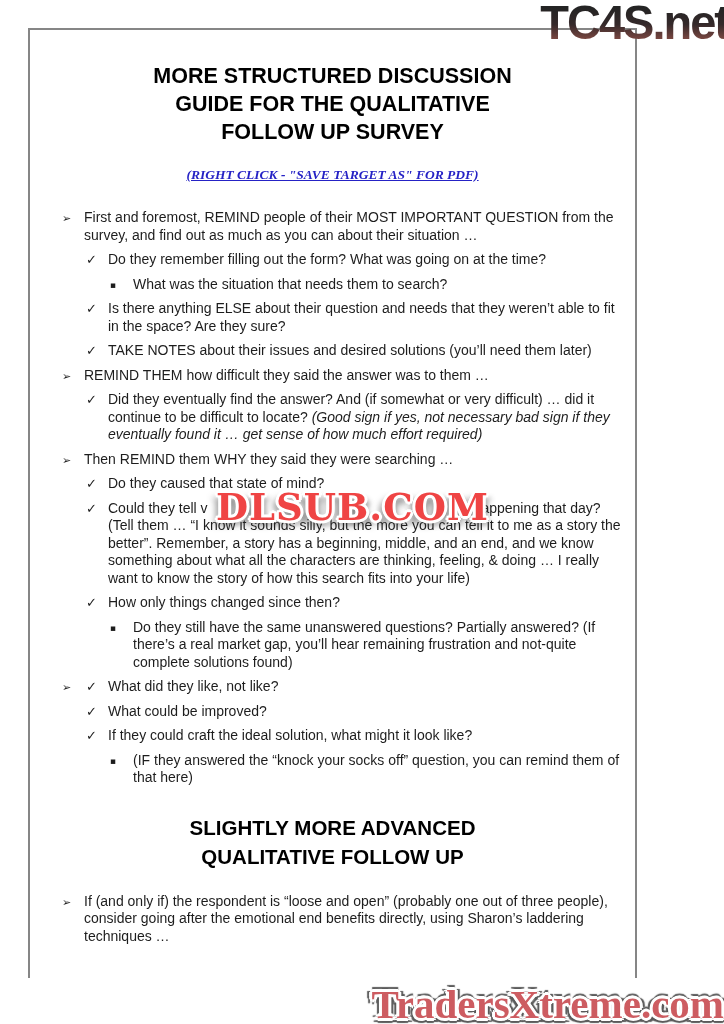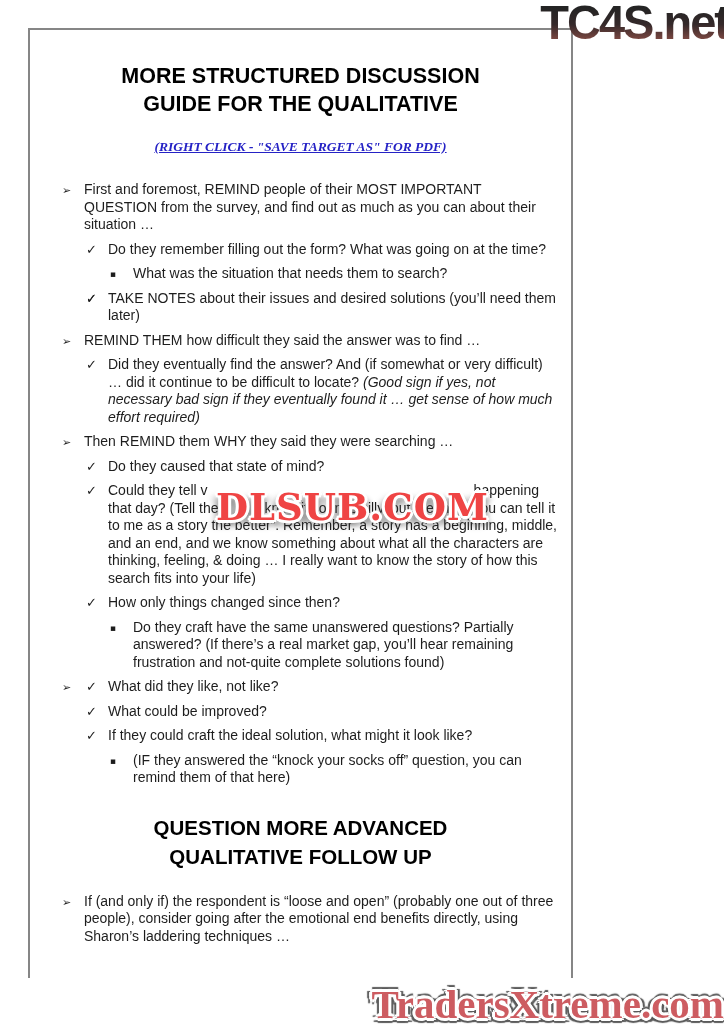--- a/index.html
+++ b/index.html
@@ -1,21 +1,21 @@
 <!DOCTYPE html>
 <html><head>
 <meta charset="utf-8">
 <style>
   html,body{margin:0;padding:0;}
   body{
     width:724px;height:1024px;background:#ffffff;position:relative;overflow:hidden;
     font-family:"Liberation Sans",sans-serif;
   }
   .page{
-    position:absolute;left:28px;top:28px;width:545px;height:950px;
+    position:absolute;left:28px;top:28px;width:609px;height:950px;
     border:2px solid #868686;border-bottom:none;box-sizing:border-box;background:#fff;
   }
   .title{
     margin:32px 10px 0;text-align:center;font-weight:bold;color:#000;
     font-size:21.5px;line-height:28px;letter-spacing:0;
   }
   .pdf-link{
     display:block;text-align:center;margin-top:21px;
     font-family:"Liberation Serif",serif;font-style:italic;font-weight:bold;
     font-size:13.5px;color:#2522c5;text-decoration:underline;cursor:pointer;
@@ -72,21 +72,21 @@
       -2px -2px 0 #fff,2px -2px 0 #fff,-2px 2px 0 #fff,2px 2px 0 #fff,
       -5px -1px 1px #5a5a5a,5px -1px 1px #5a5a5a,0 -5px 1px #5a5a5a,
       0 5px 1px #5a5a5a,-4px 4px 1px #5a5a5a,4px 4px 1px #5a5a5a;
   }
 </style>
 </head>
 <body>
 
 <div class="page">
 
-  <h1 class="title"><span>MORE STRUCTURED DISCUSSION</span><br><span>GUIDE FOR THE QUALITATIVE</span><br></h1>
+  <h1 class="title"><span>MORE STRUCTURED DISCUSSION</span><br><span>GUIDE FOR THE QUALITATIVE</span><br><span>FOLLOW UP SURVEY</span></h1>
 
   <a class="pdf-link">(RIGHT CLICK - "SAVE TARGET AS" FOR PDF)</a>
 
   <div class="list">
 
     <div class="item l1">
       <span class="bullet">➢</span>
       <span class="txt">First and foremost, REMIND people of their MOST IMPORTANT QUESTION from the survey, and find out as much as you can about their situation …</span>
     </div>
 
@@ -95,30 +95,31 @@
       <span class="txt">Do they remember filling out the form?  What was going on at the time?</span>
     </div>
 
     <div class="item l3">
       <span class="bullet">▪</span>
       <span class="txt">What was the situation that needs them to search?</span>
     </div>
 
     <div class="item l2">
       <span class="bullet">✓</span>
+      <span class="txt">Is there anything ELSE about their question and needs that they weren’t able to fit in the space?  Are they sure?</span>
     </div>
 
     <div class="item l2">
       <span class="bullet">✓</span>
       <span class="txt">TAKE NOTES about their issues and desired solutions (you’ll need them later)</span>
     </div>
 
     <div class="item l1">
       <span class="bullet">➢</span>
-      <span class="txt">REMIND THEM how difficult they said the answer was to find …</span>
+      <span class="txt">REMIND THEM how difficult they said the answer was to them …</span>
     </div>
 
     <div class="item l2">
       <span class="bullet">✓</span>
       <span class="txt"><span>Did they eventually find the answer?  And (if somewhat or very difficult) … did it continue to be difficult to locate?  </span><em>(Good sign if yes, not necessary bad sign if they eventually found it … get sense of how much effort required)</em></span>
     </div>
 
     <div class="item l1">
       <span class="bullet">➢</span>
       <span class="txt">Then REMIND them WHY they said they were searching …</span>
@@ -134,21 +135,21 @@
       <span class="txt"><span>Could they tell v</span><span class="wm-gap"></span><span>happening that day? (Tell them … “I know it sounds silly, but the more you can tell it to me as a story the better”.  Remember, a story has a beginning, middle, and an end, and we know something about what all the characters are thinking, feeling, &amp; doing … I really want to know the story of how this search fits into your life)</span></span>
     </div>
 
     <div class="item l2">
       <span class="bullet">✓</span>
       <span class="txt">How only things changed since then?</span>
     </div>
 
     <div class="item l3">
       <span class="bullet">▪</span>
-      <span class="txt">Do they craft have the same unanswered questions?  Partially answered?  (If there’s a real market gap, you’ll hear remaining frustration and not-quite complete solutions found)</span>
+      <span class="txt">Do they still have the same unanswered questions?  Partially answered?  (If there’s a real market gap, you’ll hear remaining frustration and not-quite complete solutions found)</span>
     </div>
 
     <div class="item l1">
       <span class="bullet">➢</span>
     </div>
 
     <div class="item l2">
       <span class="bullet">✓</span>
       <span class="txt">What did they like, not like?</span>
     </div>
@@ -163,21 +164,21 @@
       <span class="txt">If they could craft the ideal solution, what might it look like?</span>
     </div>
 
     <div class="item l3">
       <span class="bullet">▪</span>
       <span class="txt">(IF they answered the “knock your socks off” question, you can remind them of that here)</span>
     </div>
 
   </div>
 
-  <h2 class="heading2"><span>QUESTION MORE ADVANCED</span><br><span>QUALITATIVE FOLLOW UP</span></h2>
+  <h2 class="heading2"><span>SLIGHTLY MORE ADVANCED</span><br><span>QUALITATIVE FOLLOW UP</span></h2>
 
   <div class="list lastpara">
     <div class="item l1">
       <span class="bullet">➢</span>
       <span class="txt">If (and only if) the respondent is “loose and open” (probably one out of three people), consider going after the emotional end benefits directly, using Sharon’s laddering techniques …</span>
     </div>
   </div>
 
 </div>
 

